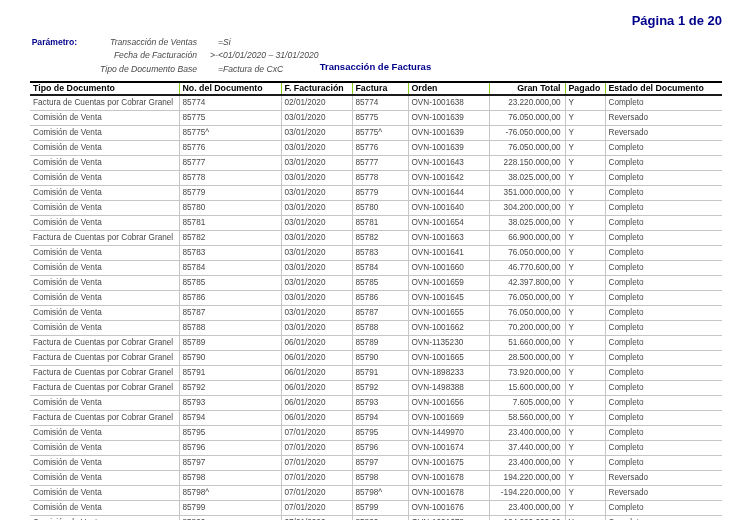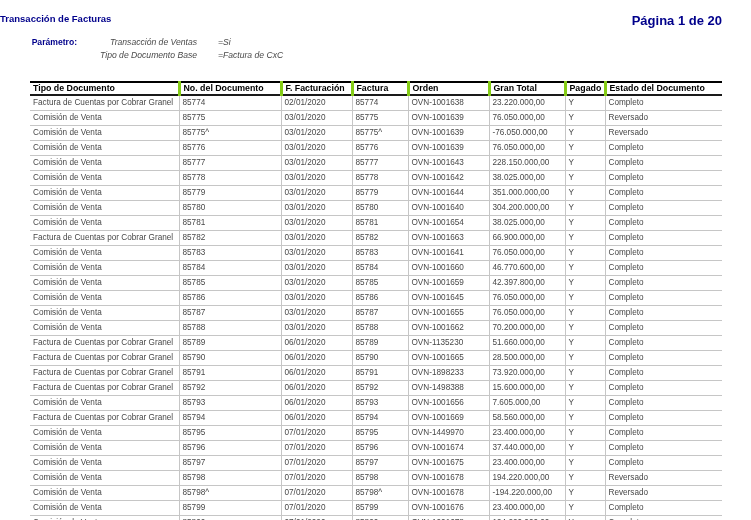--- a/index.html
+++ b/index.html
@@ -2,73 +2,79 @@
 <html><head>
 <meta charset="utf-8">
 <style>
   * { margin:0; padding:0; box-sizing:border-box; }
   html,body { width:751px; height:520px; background:#ffffff; overflow:hidden; }
   body { font-family:"Liberation Sans", sans-serif; position:relative; color:#3f3f3f; }
 
   
   .report-header { position:absolute; top:13px; left:0; width:751px; height:14px; }
   .report-title {
-    position:absolute; left:0; width:751px; text-align:left;
-    font-size:9.5px; font-weight:bold; color:#00008B;
+    position:absolute; left:0; width:751px; text-align:center;
+    font-size:9.5px; font-weight:bold; color:#00008B;margin-top:48px;
   }
   .page-indicator {
     position:absolute; right:29px; top:0;
     font-size:13px; font-weight:bold; color:#00008B;
   }
 
   
   .params { position:absolute; top:37px; left:30px; width:480px; font-size:8.6px; }
   .param-row { display:flex; align-items:baseline; height:13.4px;text-align:right; }
   .param-label-col { width:47px; font-weight:bold; color:#00008B; font-style:normal; }
   .param-name  { width:120px; font-style:italic; color:#4a4a4a; }
   .param-op    { width:26px;  font-style:italic; color:#4a4a4a; }
   .param-value { font-style:italic; color:#4a4a4a; }
 
   
   .table-wrap { position:absolute; top:81px; left:30px; width:692px; }
   table { width:692px; border-collapse:collapse; table-layout:fixed; }
   table { border-top:2px solid #000; border-bottom:1px solid #9a9a9a; }
   thead th {
     border-bottom:2px solid #1a1a1a;
-    border-right:3px solid #84cc16;
+    border-right:1px solid #84cc16;
     font-size:8.8px; font-weight:bold; color:#000;
     text-align:left; padding:1px 3px; height:12px; line-height:9px;
     white-space:nowrap; overflow:hidden;
   }
   thead th:last-child { border-right:none; }
   tbody td {
     border-bottom:1px solid #c6c6c6;
     border-right:1px solid #c6c6c6;
     font-size:8.2px; color:#474747;
     padding:0 3px; height:14.4px; line-height:14px;
     white-space:nowrap; overflow:hidden;
   }
   tbody td:last-child { border-right:none; }
   tbody tr:last-child td { border-bottom:none; }
-  th.num, td.num { text-align:left; padding-right:4px; }
+  th.num, td.num { text-align:right; padding-right:4px; }
 </style>
 </head>
 <body>
 
 <div class="report-header">
   <div class="report-title">Transacción de Facturas</div>
   <div class="page-indicator">Página 1 de 20</div>
 </div>
 
 <div class="params">
   <div class="param-row">
     <span class="param-label-col">Parámetro:</span>
     <span class="param-name">Transacción de Ventas</span>
     <span class="param-op">=</span>
     <span class="param-value">Si</span>
+  </div>
+  <div class="param-row">
+    <span class="param-label-col"></span>
+    <span class="param-name">Fecha de Facturación</span>
+    <span class="param-op">&gt;-&lt;</span>
+    <span class="param-value">01/01/2020 – 31/01/2020</span>
   </div>
   <div class="param-row">
     <span class="param-label-col"></span>
     <span class="param-name">Tipo de Documento Base</span>
     <span class="param-op">=</span>
     <span class="param-value">Factura de CxC</span>
   </div>
 </div>
 
 <div class="table-wrap">

